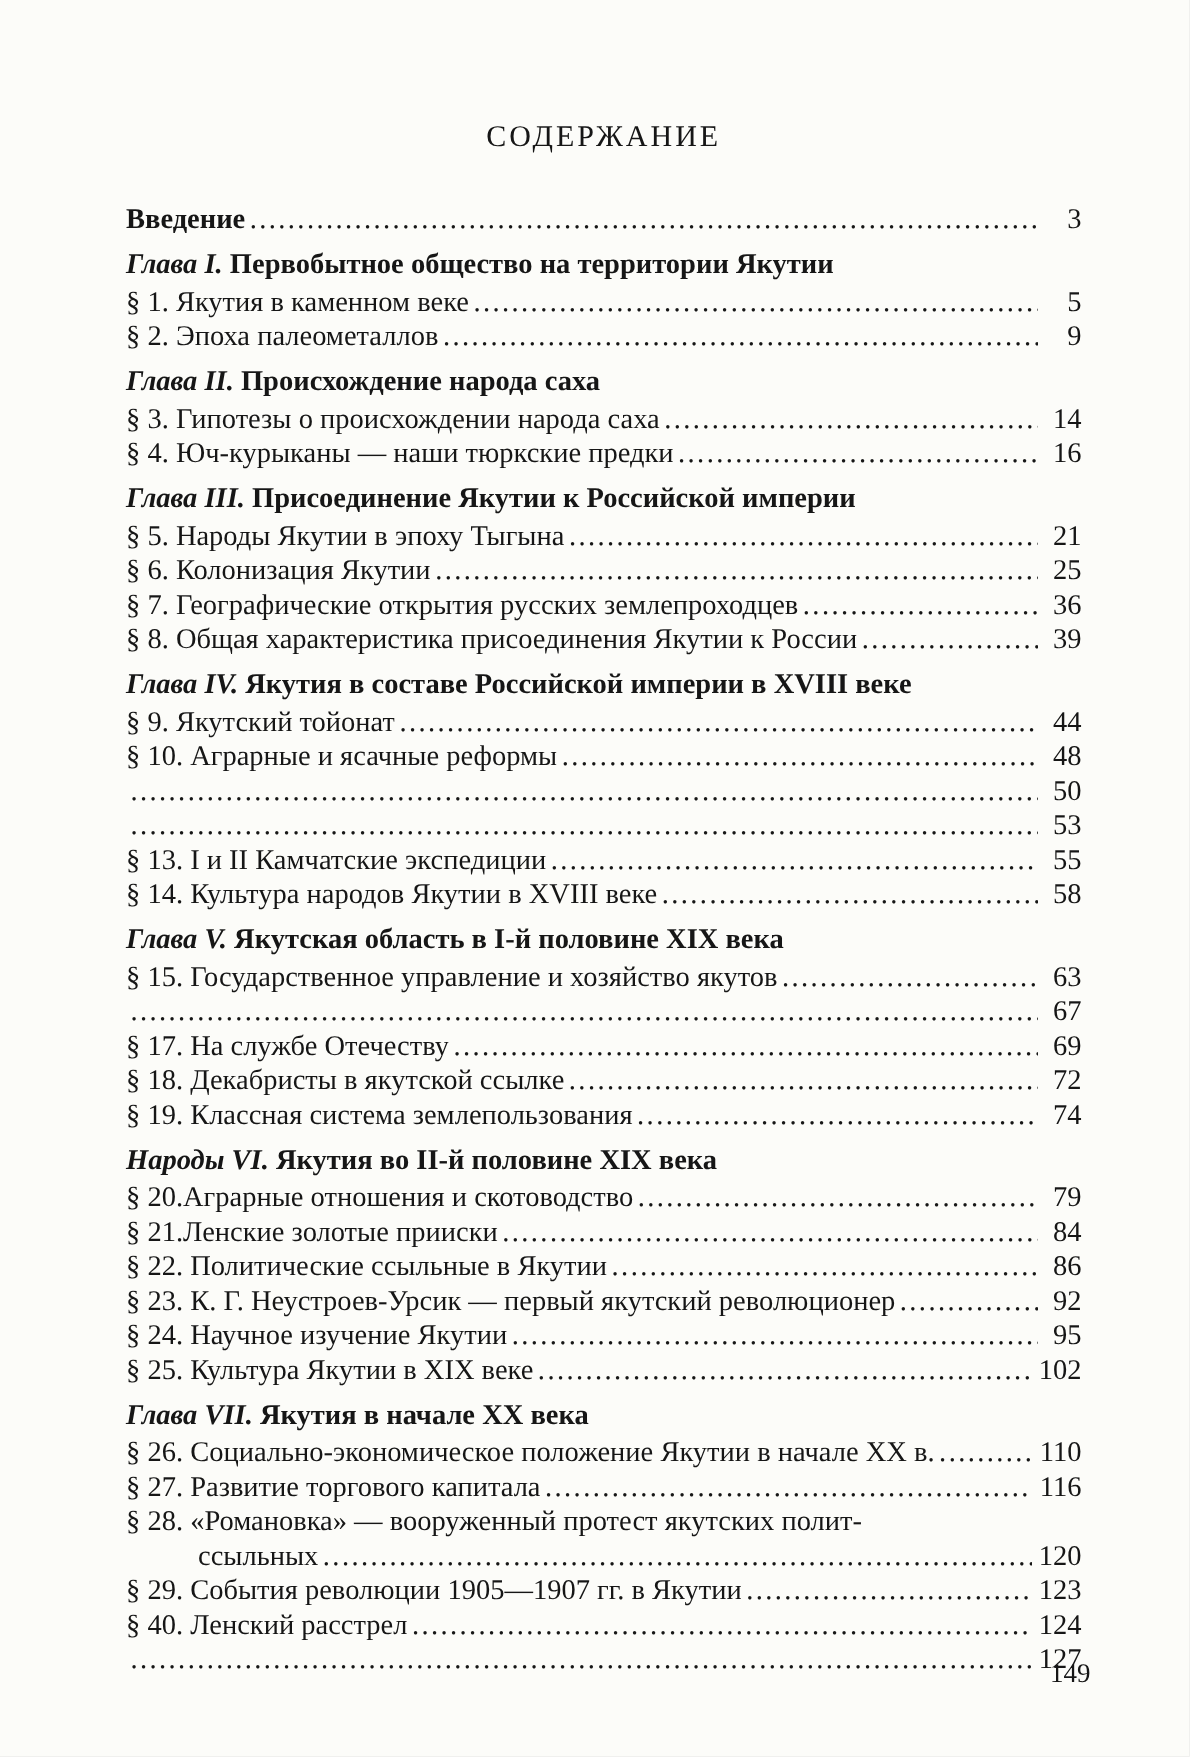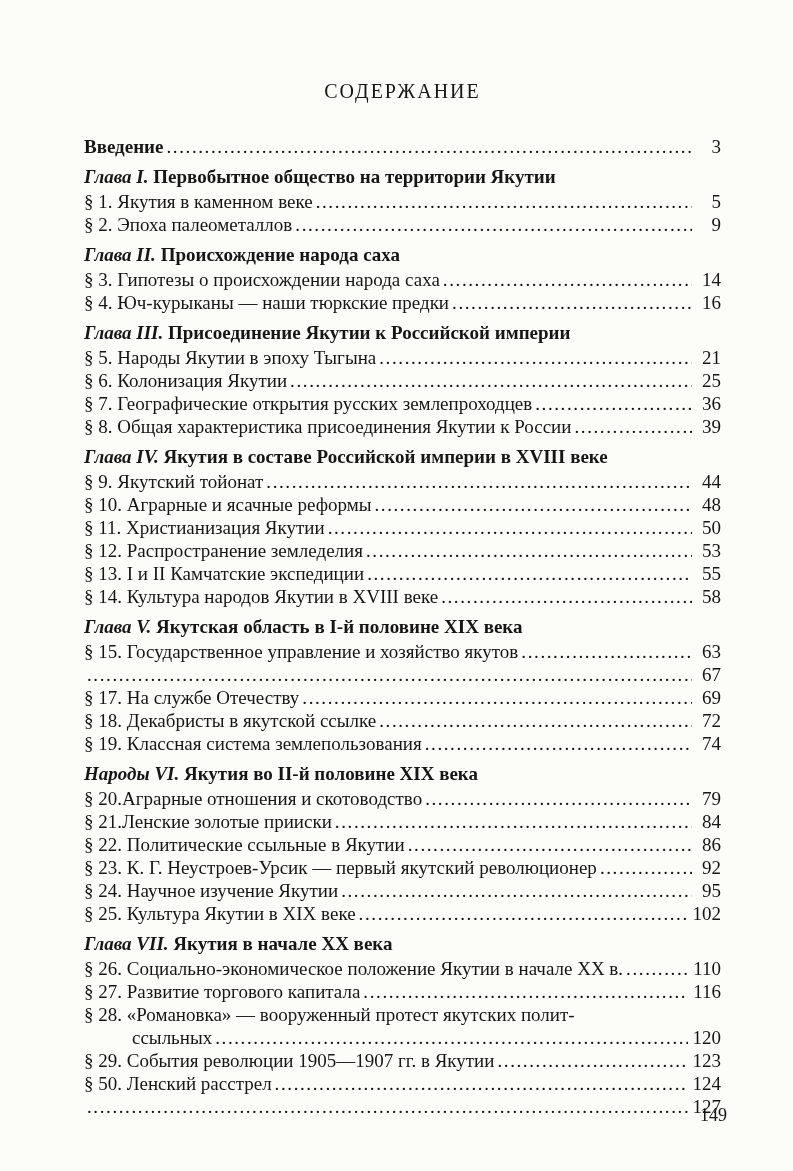--- a/index.html
+++ b/index.html
@@ -144,26 +144,24 @@
     <span class="label">§ 9. Якутский тойонат</span>
     <span class="dots">............................................................................................................................................................................................................................</span>
     <span class="pg">44</span>
   </div>
       <div class="row entry">
     <span class="label">§ 10. Аграрные и ясачные реформы</span>
     <span class="dots">............................................................................................................................................................................................................................</span>
     <span class="pg">48</span>
   </div>
       <div class="row entry">
-    <span class="label">§ 11. Христианизация Якутии</span>
     <span class="dots">............................................................................................................................................................................................................................</span>
     <span class="pg">50</span>
   </div>
       <div class="row entry">
-    <span class="label">§ 12. Распространение земледелия</span>
     <span class="dots">............................................................................................................................................................................................................................</span>
     <span class="pg">53</span>
   </div>
       <div class="row entry">
     <span class="label">§ 13. I и II Камчатские экспедиции</span>
     <span class="dots">............................................................................................................................................................................................................................</span>
     <span class="pg">55</span>
   </div>
       <div class="row entry">
     <span class="label">§ 14. Культура народов Якутии в XVIII веке</span>
@@ -245,21 +243,21 @@
     <span class="label">ссыльных</span>
     <span class="dots">............................................................................................................................................................................................................................</span>
     <span class="pg">120</span>
   </div>
       <div class="row entry">
     <span class="label">§ 29. События революции 1905—1907 гг. в Якутии</span>
     <span class="dots">............................................................................................................................................................................................................................</span>
     <span class="pg">123</span>
   </div>
       <div class="row entry">
-    <span class="label">§ 50. Ленский расстрел</span>
+    <span class="label">§ 40. Ленский расстрел</span>
     <span class="dots">............................................................................................................................................................................................................................</span>
     <span class="pg">124</span>
   </div>
       <div class="row entry">
     <span class="dots">............................................................................................................................................................................................................................</span>
     <span class="pg">127</span>
   </div>
     </div>
   <div class="folio">149</div>
 </div>

